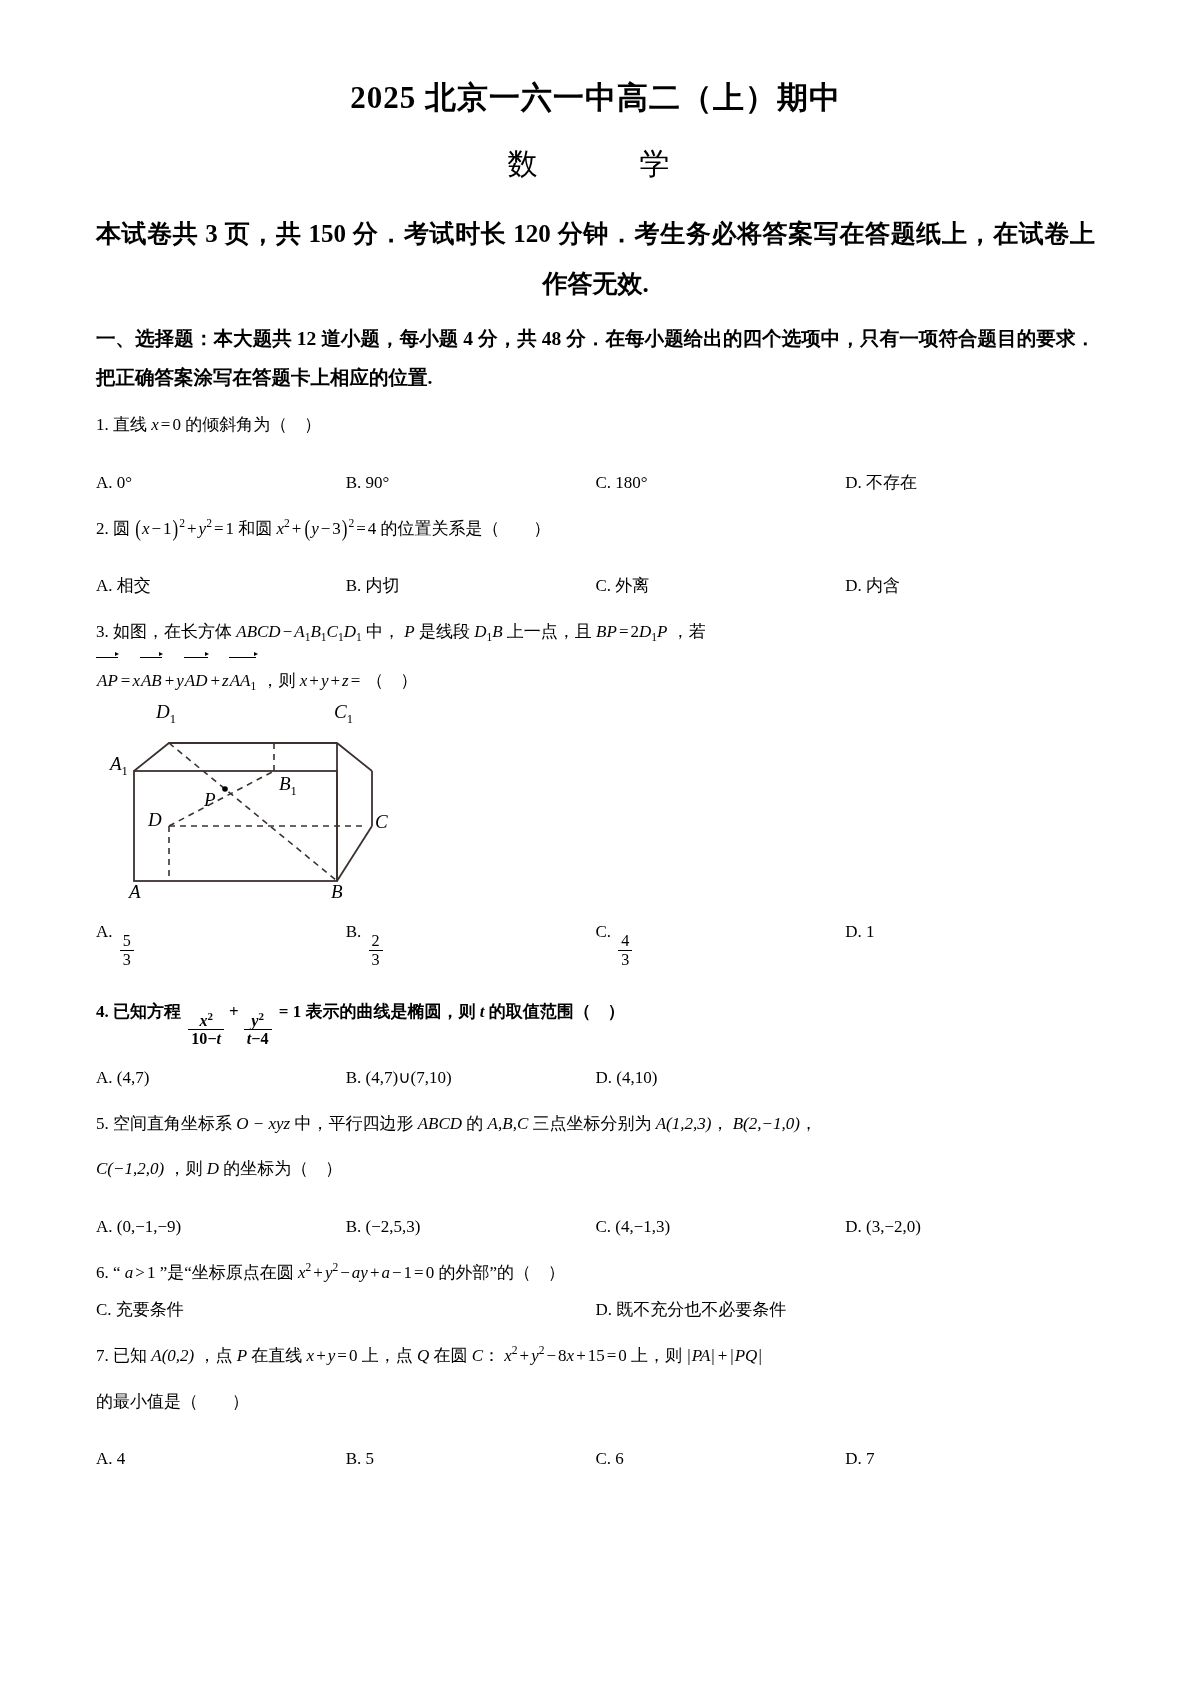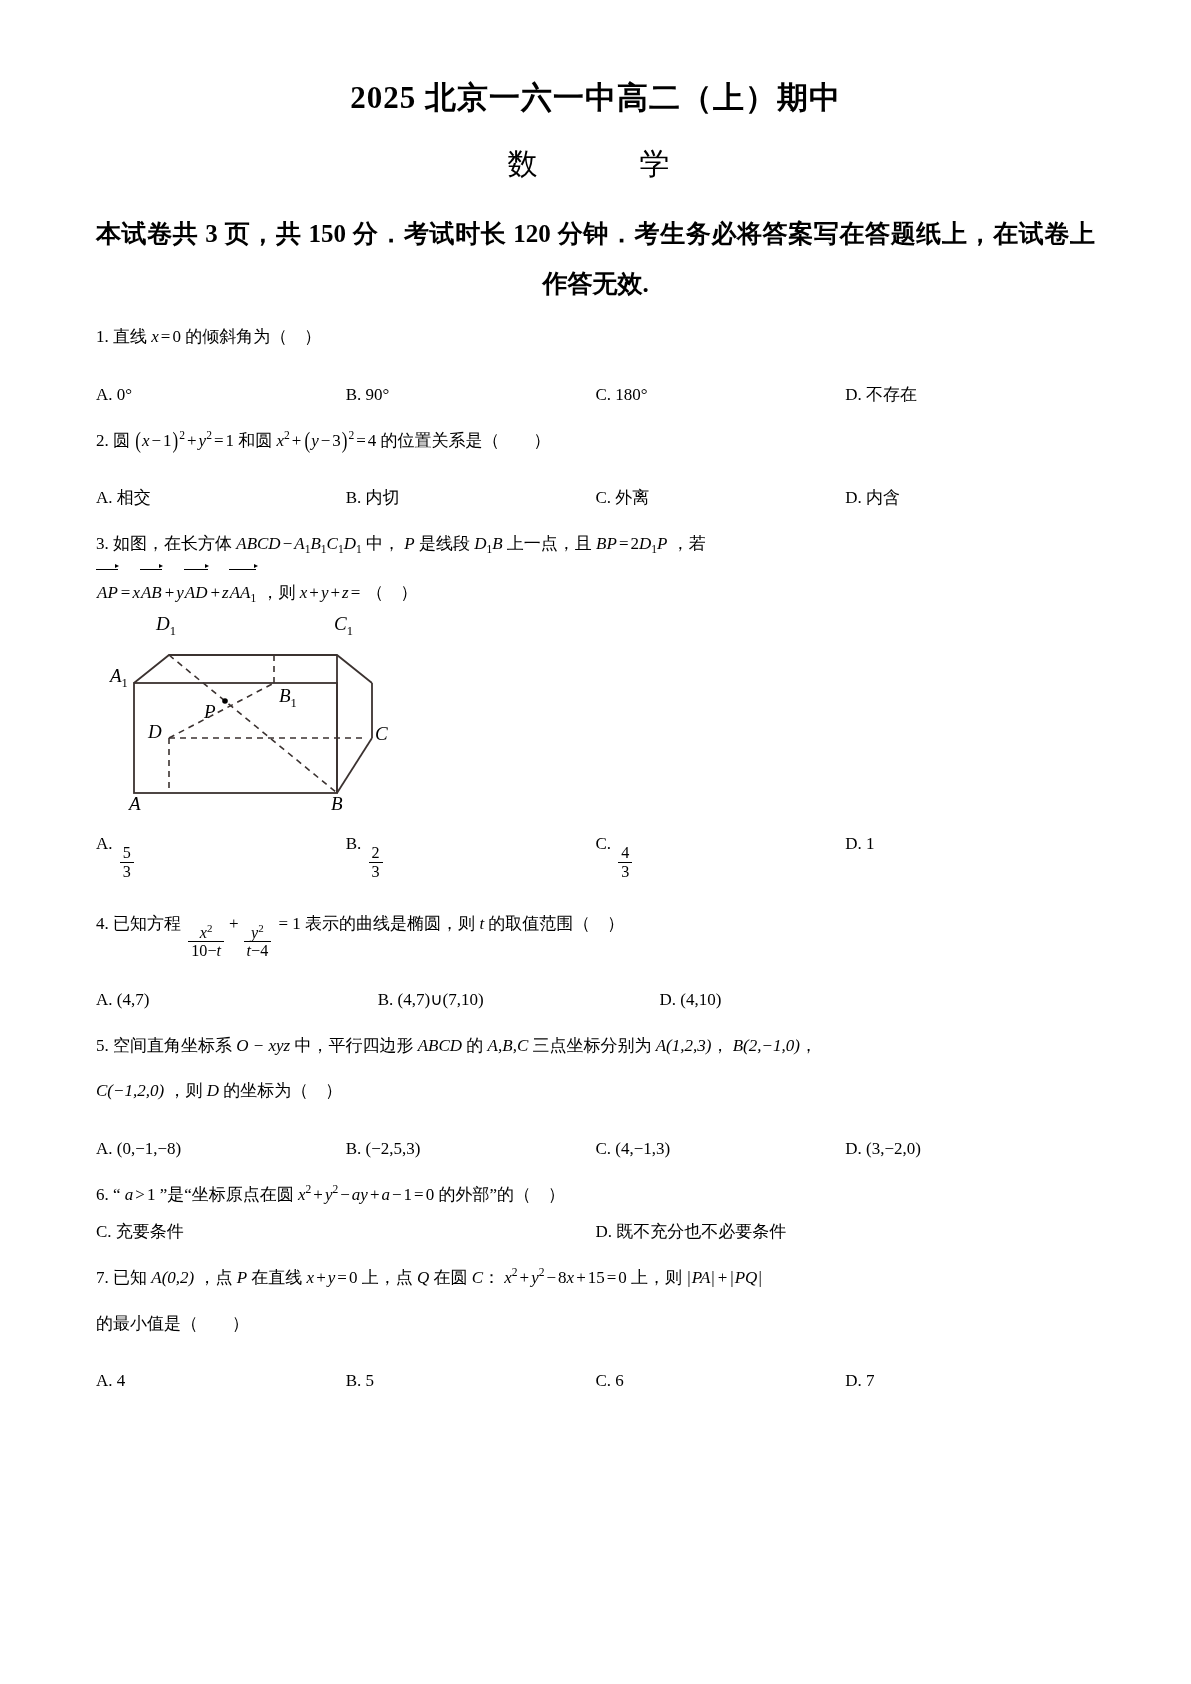--- a/index.html
+++ b/index.html
@@ -142,20 +142,21 @@
 </head>
 <body>
 
 <div class="page">
 
   <div class="exam-title">2025 北京一六一中高二（上）期中</div>
   <div class="subject-title">数　　学</div>
 
   <div class="notice">本试卷共 3 页，共 150 分．考试时长 120 分钟．考生务必将答案写在答题纸上，在试卷上作答无效.</div>
 
+  <div class="section-head">一、选择题：本大题共 12 道小题，每小题 4 分，共 48 分．在每小题给出的四个选项中，只有一项符合题目的要求．把正确答案涂写在答题卡上相应的位置.</div>
 
   <div class="q">
     <span class="q-num">1.</span>
     <span>直线</span>
     <span class="math"><span class="mi">x</span><span class="mo">=</span><span class="mn">0</span></span>
     <span>的倾斜角为（　）</span>
   </div>
   <div class="opts">
     <div class="opt">
       <span>A.</span>
@@ -274,35 +275,35 @@
           <span class="num">4</span>
           <span class="den">3</span>
         </span>
     </div>
     <div class="opt">
       <span>D.</span>
       <span>1</span>
     </div>
   </div>
 
-  <div class="q" style="margin-top:26px;">
+  <div class="q" style="margin-top:26px;font-weight:bold;">
     <span>4.</span>
     <span>已知方程</span>
     <span class="math"><span class="frac">
           <span class="num"><span class="mi">x</span><sup class="ex">2</sup></span>
           <span class="den"><span class="mn">10−</span><span class="mi">t</span></span>
         </span><span class="mo">+</span><span class="frac">
           <span class="num"><span class="mi">y</span><sup class="ex">2</sup></span>
           <span class="den"><span class="mi">t</span><span class="mn">−4</span></span>
         </span></span>
     <span>= 1 表示的曲线是椭圆，则</span>
     <span class="mi">t</span>
     <span>的取值范围（　）</span>
   </div>
-  <div class="opts" style="margin-top:22px;gap:32px;">
+  <div class="opts" style="margin-top:12px;">
     <div class="opt">
       <span>A.</span>
       <span class="mn">(4,7)</span>
     </div>
     <div class="opt">
       <span>B.</span>
       <span class="mn">(4,7)∪(7,10)</span>
     </div>
     <div class="opt">
       <span>D.</span>
@@ -324,21 +325,21 @@
   </div>
   <div class="q">
     <span class="mi">C(−1,2,0)</span>
     <span>，则</span>
     <span class="mi">D</span>
     <span>的坐标为（　）</span>
   </div>
   <div class="opts">
     <div class="opt">
       <span>A.</span>
-      <span class="mn">(0,−1,−8)</span>
+      <span class="mn">(0,−1,−9)</span>
     </div>
     <div class="opt">
       <span>B.</span>
       <span class="mn">(−2,5,3)</span>
     </div>
     <div class="opt">
       <span>C.</span>
       <span class="mn">(4,−1,3)</span>
     </div>
     <div class="opt">

